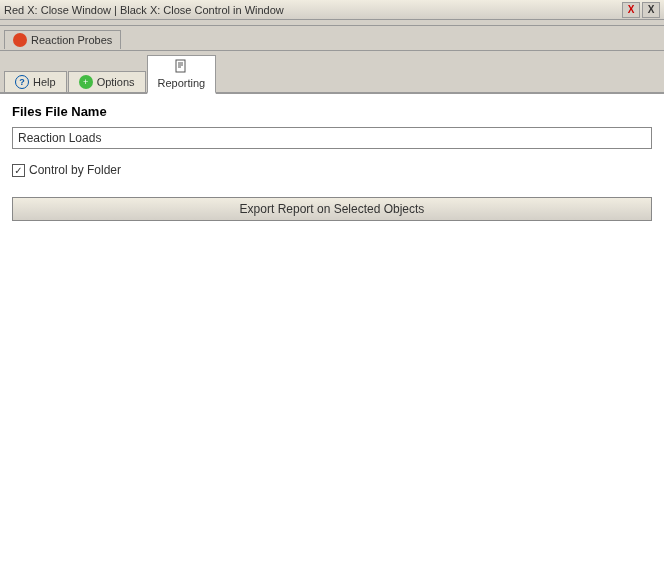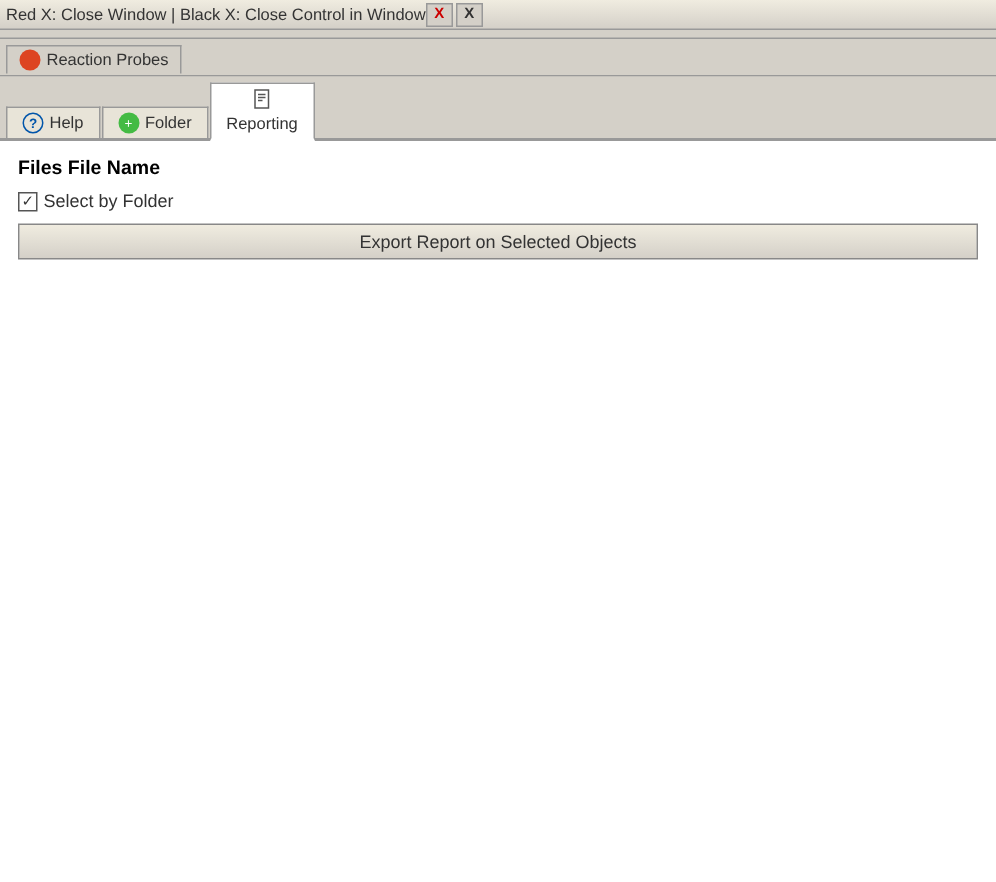--- a/index.html
+++ b/index.html
@@ -10,21 +10,21 @@
       width: 664px;
       height: 588px;
       overflow: hidden;
     }
 
     .title-bar {
       background: linear-gradient(to bottom, #f0ece0, #d4d0c8);
       border-bottom: 1px solid #999;
       display: flex;
       align-items: center;
-      justify-content: flex-start;
+      justify-content: space-between;
       padding: 2px 4px;
       height: 20px;
     }
     .title-bar-text {
       font-size: 11px;
       color: #333;
     }
     .title-bar-buttons {
       display: flex;
       gap: 2px;
@@ -164,20 +164,21 @@
     .export-btn {
       width: 100%;
       padding: 4px 8px;
       border: 1px solid #888;
       background: linear-gradient(to bottom, #f0ece0, #d4d0c8);
       font-size: 12px;
       cursor: pointer;
       text-align: center;
       color: #333;
       margin-bottom: 8px;
+      margin-top: 12px;
     }
 
     .summary-text {
       font-size: 12px;
       color: #333;
       margin-top: 4px;
     }
 
     .help-icon {
       display: inline-flex;
@@ -250,41 +251,42 @@
   </div>
 </div>
 
 <div class="tabs-bar">
   <div class="tab">
     <span class="help-icon">?</span>
     <span>Help</span>
   </div>
   <div class="tab">
     <span class="create-icon">+</span>
-    <span>Folder</span>
+    <span>Options</span>
   </div>
   <div class="tab active">
     <span class="report-icon">
       <svg width="14" height="14" viewBox="0 0 14 14">
         <rect x="2" y="1" width="9" height="12" fill="none" stroke="#555" stroke-width="1"></rect>
         <line x1="4" y1="4" x2="9" y2="4" stroke="#555" stroke-width="1"></line>
         <line x1="4" y1="6" x2="9" y2="6" stroke="#555" stroke-width="1"></line>
         <line x1="4" y1="8" x2="7" y2="8" stroke="#555" stroke-width="1"></line>
       </svg>
     </span>
     <span>Reporting</span>
   </div>
 </div>
 
 <div class="main-content">
   <div class="section-title">Files File Name</div>
+  <input class="file-name-input" type="text" value="Reaction Loads" style="">
 
 
   <div class="options-row">
     <div class="option-item">
       <div class="checkbox checked"></div>
-      <span>Select by Folder</span>
+      <span>Control by Folder</span>
     </div>
   </div>
 
   <button class="export-btn">Export Report on Selected Objects</button>
 
 </div>
 
 </body></html>

